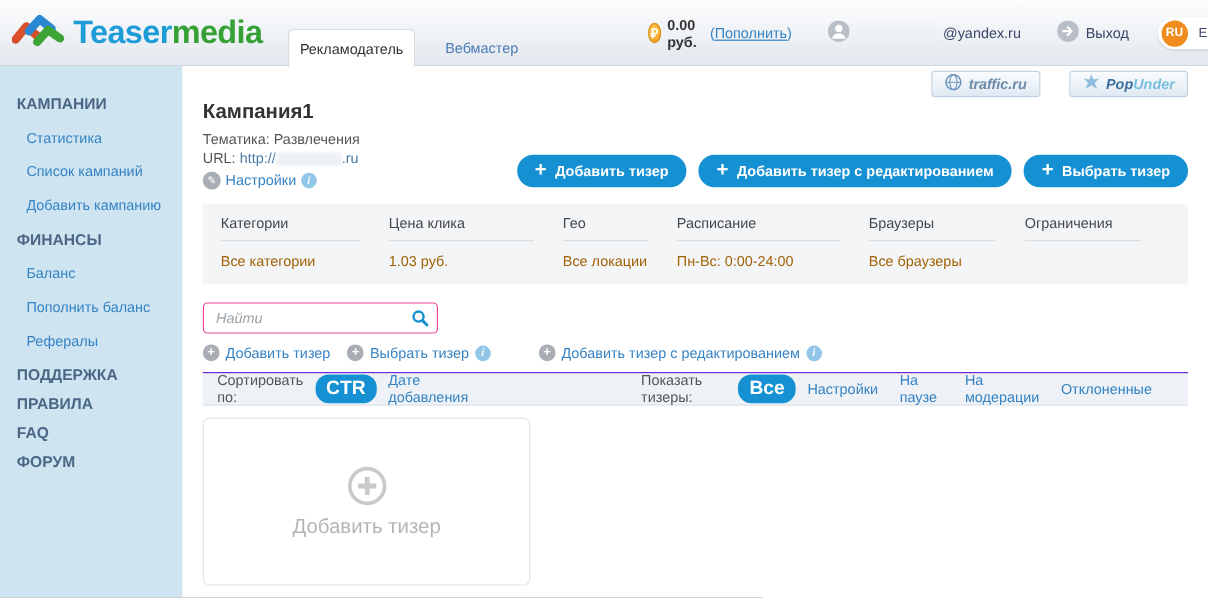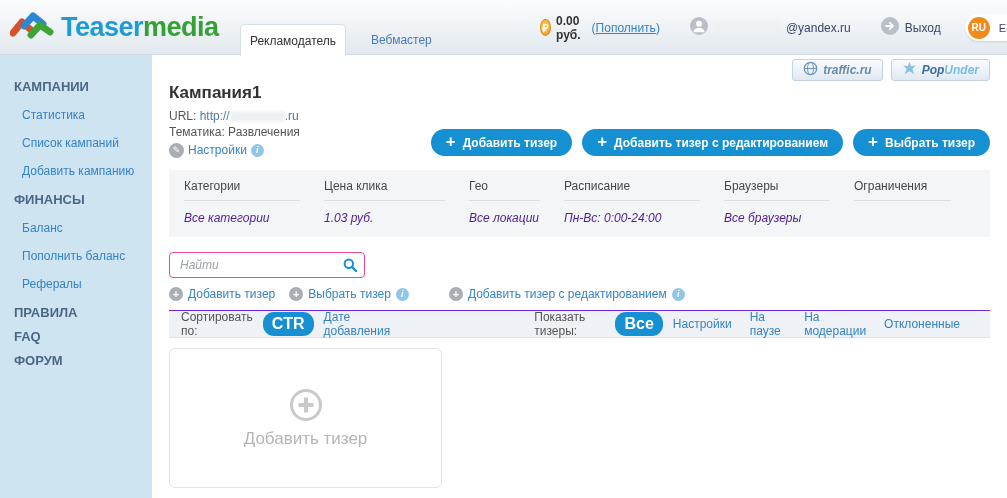--- a/index.html
+++ b/index.html
@@ -49,21 +49,21 @@
     font-weight: bold; font-size: 10px; display: flex; align-items: center; justify-content: center; cursor: pointer;
   }
   .lang { color: #3f4470; font-size: 11px; padding: 0 9px; cursor: pointer; }
   
   .sidebar { position: absolute; top: 55px; left: 0; width: 168px; bottom: 0; background: #cfe4f1; padding-top: 24px; }
   .side-title { padding-left: 14px; color: #4a6785; font-weight: bold; font-size: 13px; margin-bottom: 14px; cursor: pointer; }
   .side-title.compact { margin-bottom: 9px; }
   .side-link { padding-left: 22px; color: #3583c4; margin-bottom: 14px; cursor: pointer; }
   
   .content { position: absolute; left: 152px; top: 55px; right: 0; bottom: 0; background: #fff; padding: 0 17px; }
-  .badges { position: absolute; top: 4px; right: 17px; display: flex; gap: 8px; }
+  .badges { position: absolute; top: 4px; right: 17px; display: flex; gap: 24px; }
   .badge {
     height: 22px; display: flex; align-items: center; gap: 5px; padding: 0 10px;
     background: linear-gradient(180deg, #fafcfe, #dfe9f2); border: 1px solid #c3d3e1;
     border-radius: 3px; cursor: pointer;
   }
   .badge-text { font-style: italic; font-weight: bold; font-size: 12px; }
   .badge-traffic-text { color: #6b8aa8; }
   .badge-pop-p { color: #3c6e9e; }
   .badge-pop-u { color: #79bede; }
   .camp-title { margin: 28px 0 0; font-size: 17px; color: #333; font-weight: bold; }
@@ -84,21 +84,21 @@
   .toolbar { position: absolute; top: 74px; right: 17px; display: flex; gap: 10px; }
   .btn {
     height: 27px; padding: 0 15px; border-radius: 14px; background: #1590d2; color: #fff;
     font-weight: bold; font-size: 12px; display: flex; align-items: center; gap: 7px; cursor: pointer;
   }
   .btn-plus { font-size: 17px; font-weight: bold; line-height: 1; margin-top: -2px; }
   
   .camp-table { margin-top: 12px; background: #f4f5f7; }
   .trow { display: grid; grid-template-columns: 140px 145px 95px 160px 130px 1fr; padding: 0 15px; }
   .hcell { margin-right: 24px; border-bottom: 1px solid #d9dee3; padding: 9px 0 7px; color: #43484c; }
-  .dcell { padding: 10px 0 12px; color: #4c1d95; font-style: italic; }
+  .dcell { padding: 10px 0 12px; color: #a16207; }
   
   .search-row { margin-top: 15px; position: relative; width: 196px; }
   .search-input {
     width: 100%; height: 26px; border: 1px solid #ec4899; border-radius: 4px;
     padding: 0 30px 0 10px; font-style: italic; font-size: 12px; color: #666;
     outline: none; font-family: inherit; background: #fff;
   }
   .search-input::placeholder { color: #9aa2a8; font-style: italic; }
   .search-icon { position: absolute; right: 8px; top: 6px; cursor: pointer; }
   .actions { margin-top: 8px; display: flex; align-items: center; gap: 14px; height: 16px; }
@@ -184,20 +184,21 @@
 
   <nav class="sidebar">
     <div class="side-title">КАМПАНИИ</div>
     <div class="side-link">Статистика</div>
     <div class="side-link">Список кампаний</div>
     <div class="side-link">Добавить кампанию</div>
     <div class="side-title">ФИНАНСЫ</div>
     <div class="side-link">Баланс</div>
     <div class="side-link">Пополнить баланс</div>
     <div class="side-link">Рефералы</div>
+    <div class="side-title compact">ПОДДЕРЖКА</div>
     <div class="side-title compact">ПРАВИЛА</div>
     <div class="side-title compact">FAQ</div>
     <div class="side-title compact">ФОРУМ</div>
   </nav>
 
   <div class="content">
 
     <div class="badges">
       <div class="badge">
         <span>
@@ -216,26 +217,26 @@
           </svg>
         </span>
         <span class="badge-text"><span class="badge-pop-p">Pop</span><span class="badge-pop-u">Under</span></span>
       </div>
     </div>
 
     <h1 class="camp-title">Кампания1</h1>
 
     <div class="meta">
       <div>
+        <span>Тематика:</span>
+        <span>Развлечения</span>
+      </div>
+      <div>
         <span>URL:</span>
         <span class="url-link"><span>http://</span><span class="redact url-redact"></span><span>.ru</span></span>
-      </div>
-      <div>
-        <span>Тематика:</span>
-        <span>Развлечения</span>
       </div>
       <div class="settings-line">
         <span class="pencil-icon">✎</span>
         <span class="settings-label">Настройки</span>
         <span class="info-icon">i</span>
       </div>
     </div>
 
     <div class="toolbar">
       <div class="btn">

